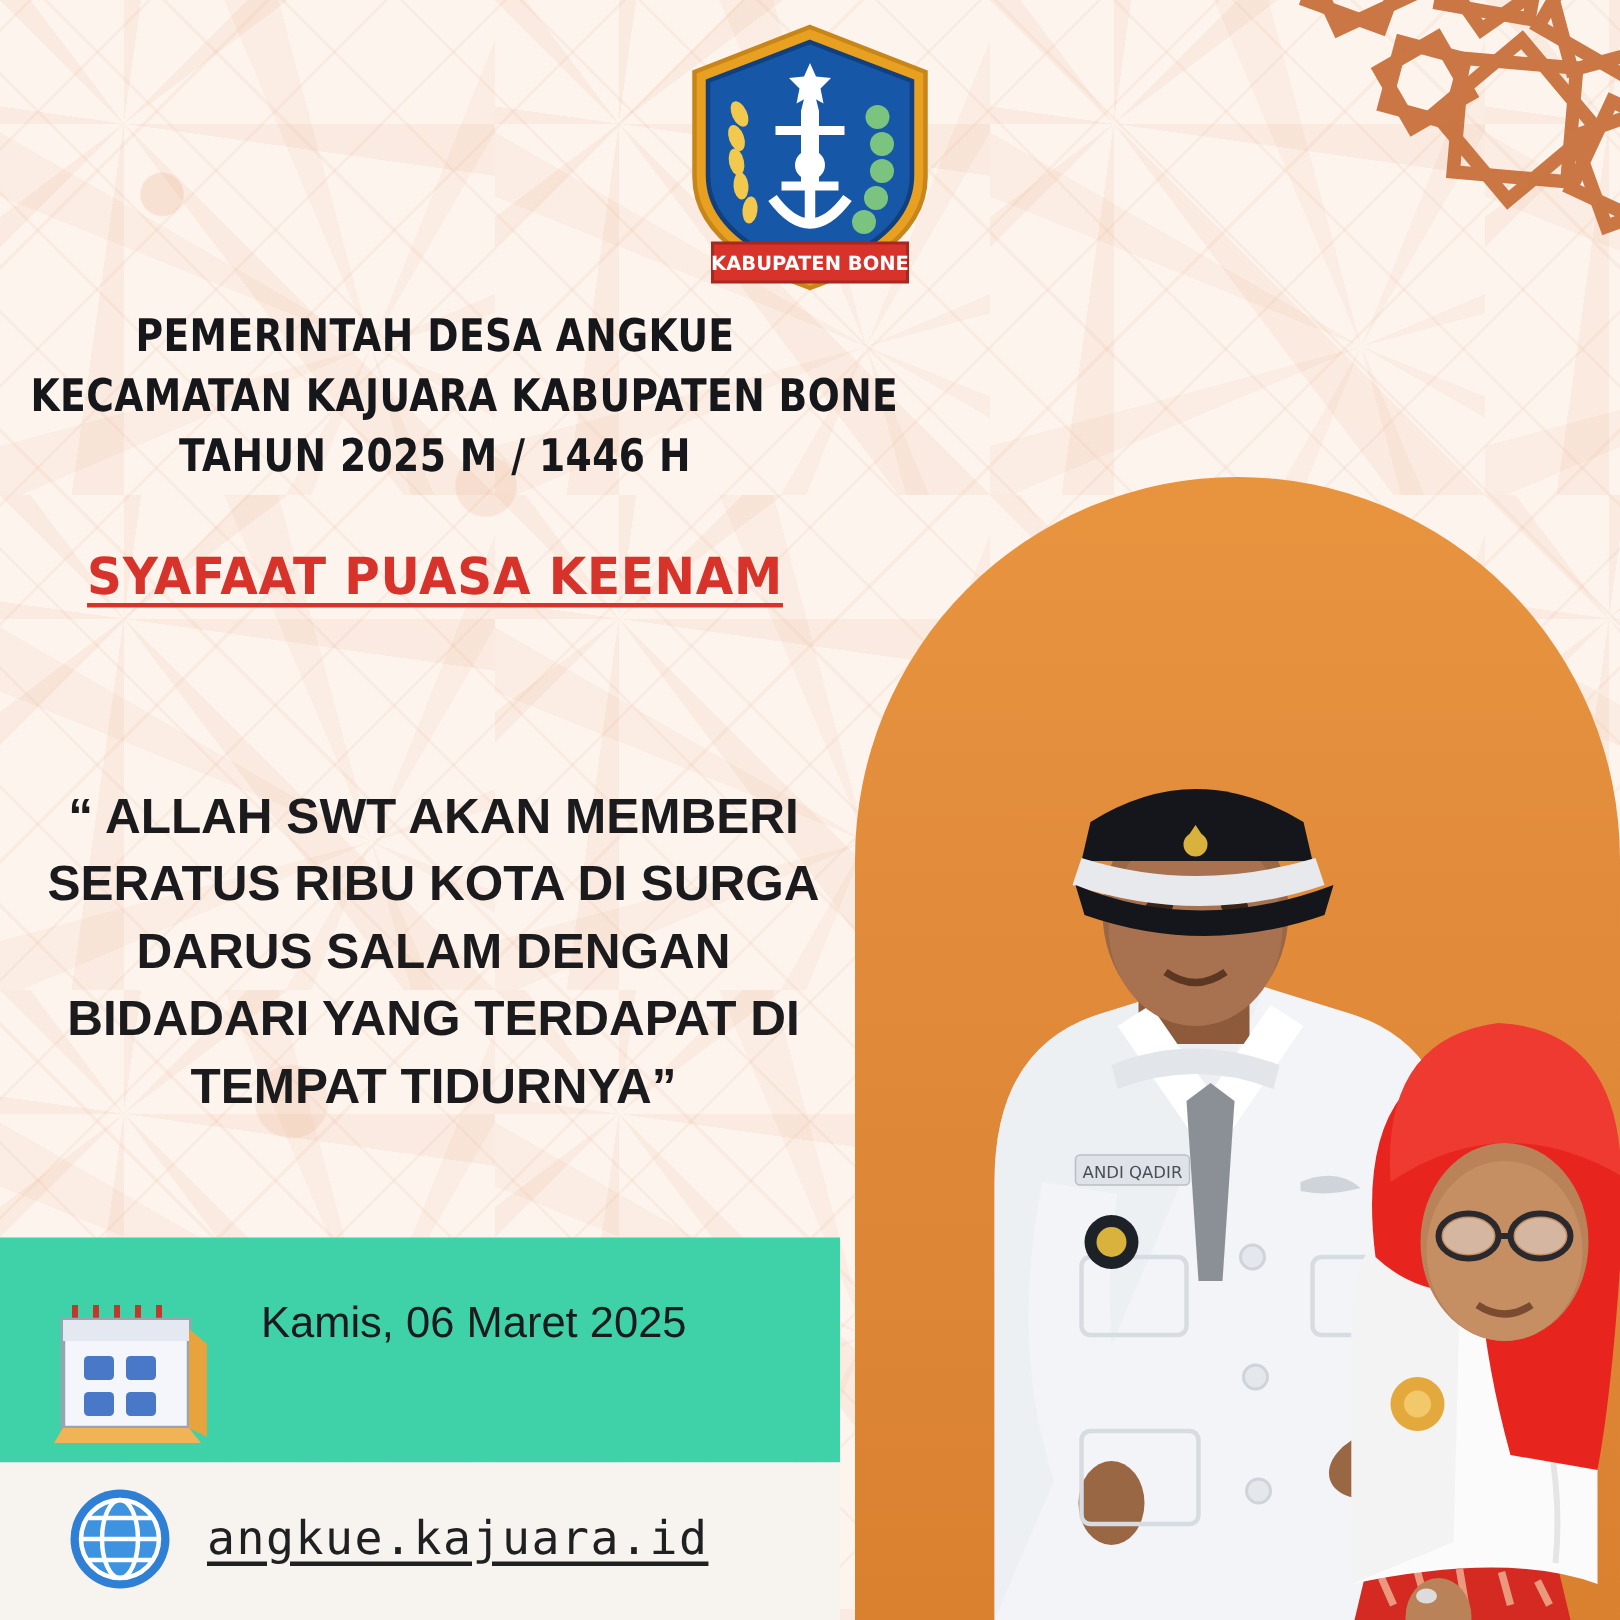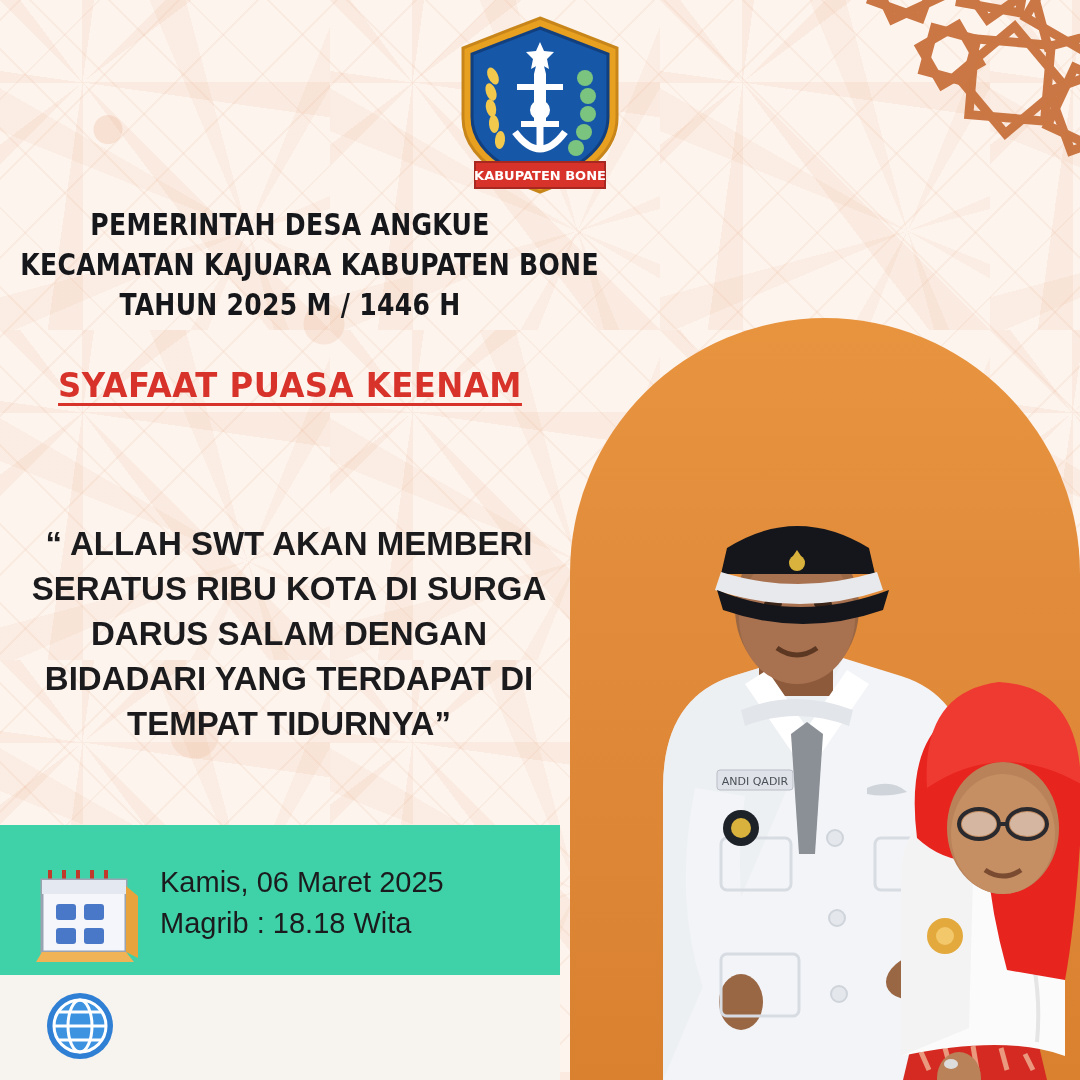--- a/index.html
+++ b/index.html
@@ -104,21 +104,21 @@
   .info-bar{
     position:absolute;left:0;bottom:105px;width:560px;height:150px;
     background:#3fd2a8;
   }
   .info-bar-lower{
     position:absolute;left:0;bottom:0;width:560px;height:105px;
     background:#f7f3ef;
   }
   .cal-icon{position:absolute;left:28px;top:862px;width:110px;height:105px;}
   .info-text{
-    position:absolute;left:160px;top:862px;width:380px;
+    position:absolute;left:174px;top:862px;width:380px;
     color:#1b1b1d;
     font-family:"Liberation Sans", sans-serif;
     font-size:29px;
     line-height:1.42;
   }
 
   .web-row{
     position:absolute;left:44px;bottom:18px;display:flex;align-items:center;gap:22px;
   }
   .globe{width:72px;height:72px;}
@@ -324,30 +324,30 @@
       <rect x="56" y="42" width="20" height="16" rx="3"></rect>
       <rect x="28" y="66" width="20" height="16" rx="3"></rect>
       <rect x="56" y="66" width="20" height="16" rx="3"></rect>
     </g>
     <path d="M98 24 l12 10 v62 l-12 -6z" fill="#e8a33d"></path>
     <path d="M14 90 l-6 10 h98 l-8 -10z" fill="#f0b457"></path>
   </svg>
 
   <div class="info-text">
     <div>Kamis, 06 Maret 2025</div>
-    <div>Magrib : 18.18 Wita</div>
   </div>
 
   <div class="web-row">
     <svg class="globe" viewBox="0 0 72 72">
       <circle cx="36" cy="36" r="33" fill="#2f7fd4"></circle>
       <circle cx="36" cy="36" r="26" fill="#3d93e0"></circle>
       <g stroke="#ffffff" stroke-width="3" fill="none">
         <ellipse cx="36" cy="36" rx="26" ry="26"></ellipse>
         <ellipse cx="36" cy="36" rx="12" ry="26"></ellipse>
         <path d="M10 36 h52"></path>
           <path d="M15 22 h42"></path>
           <path d="M15 50 h42"></path>
       </g>
     </svg>
+    <span class="web-text">angkue.kajuara.id</span>
   </div>
 
 </div>
 
 </body></html>

